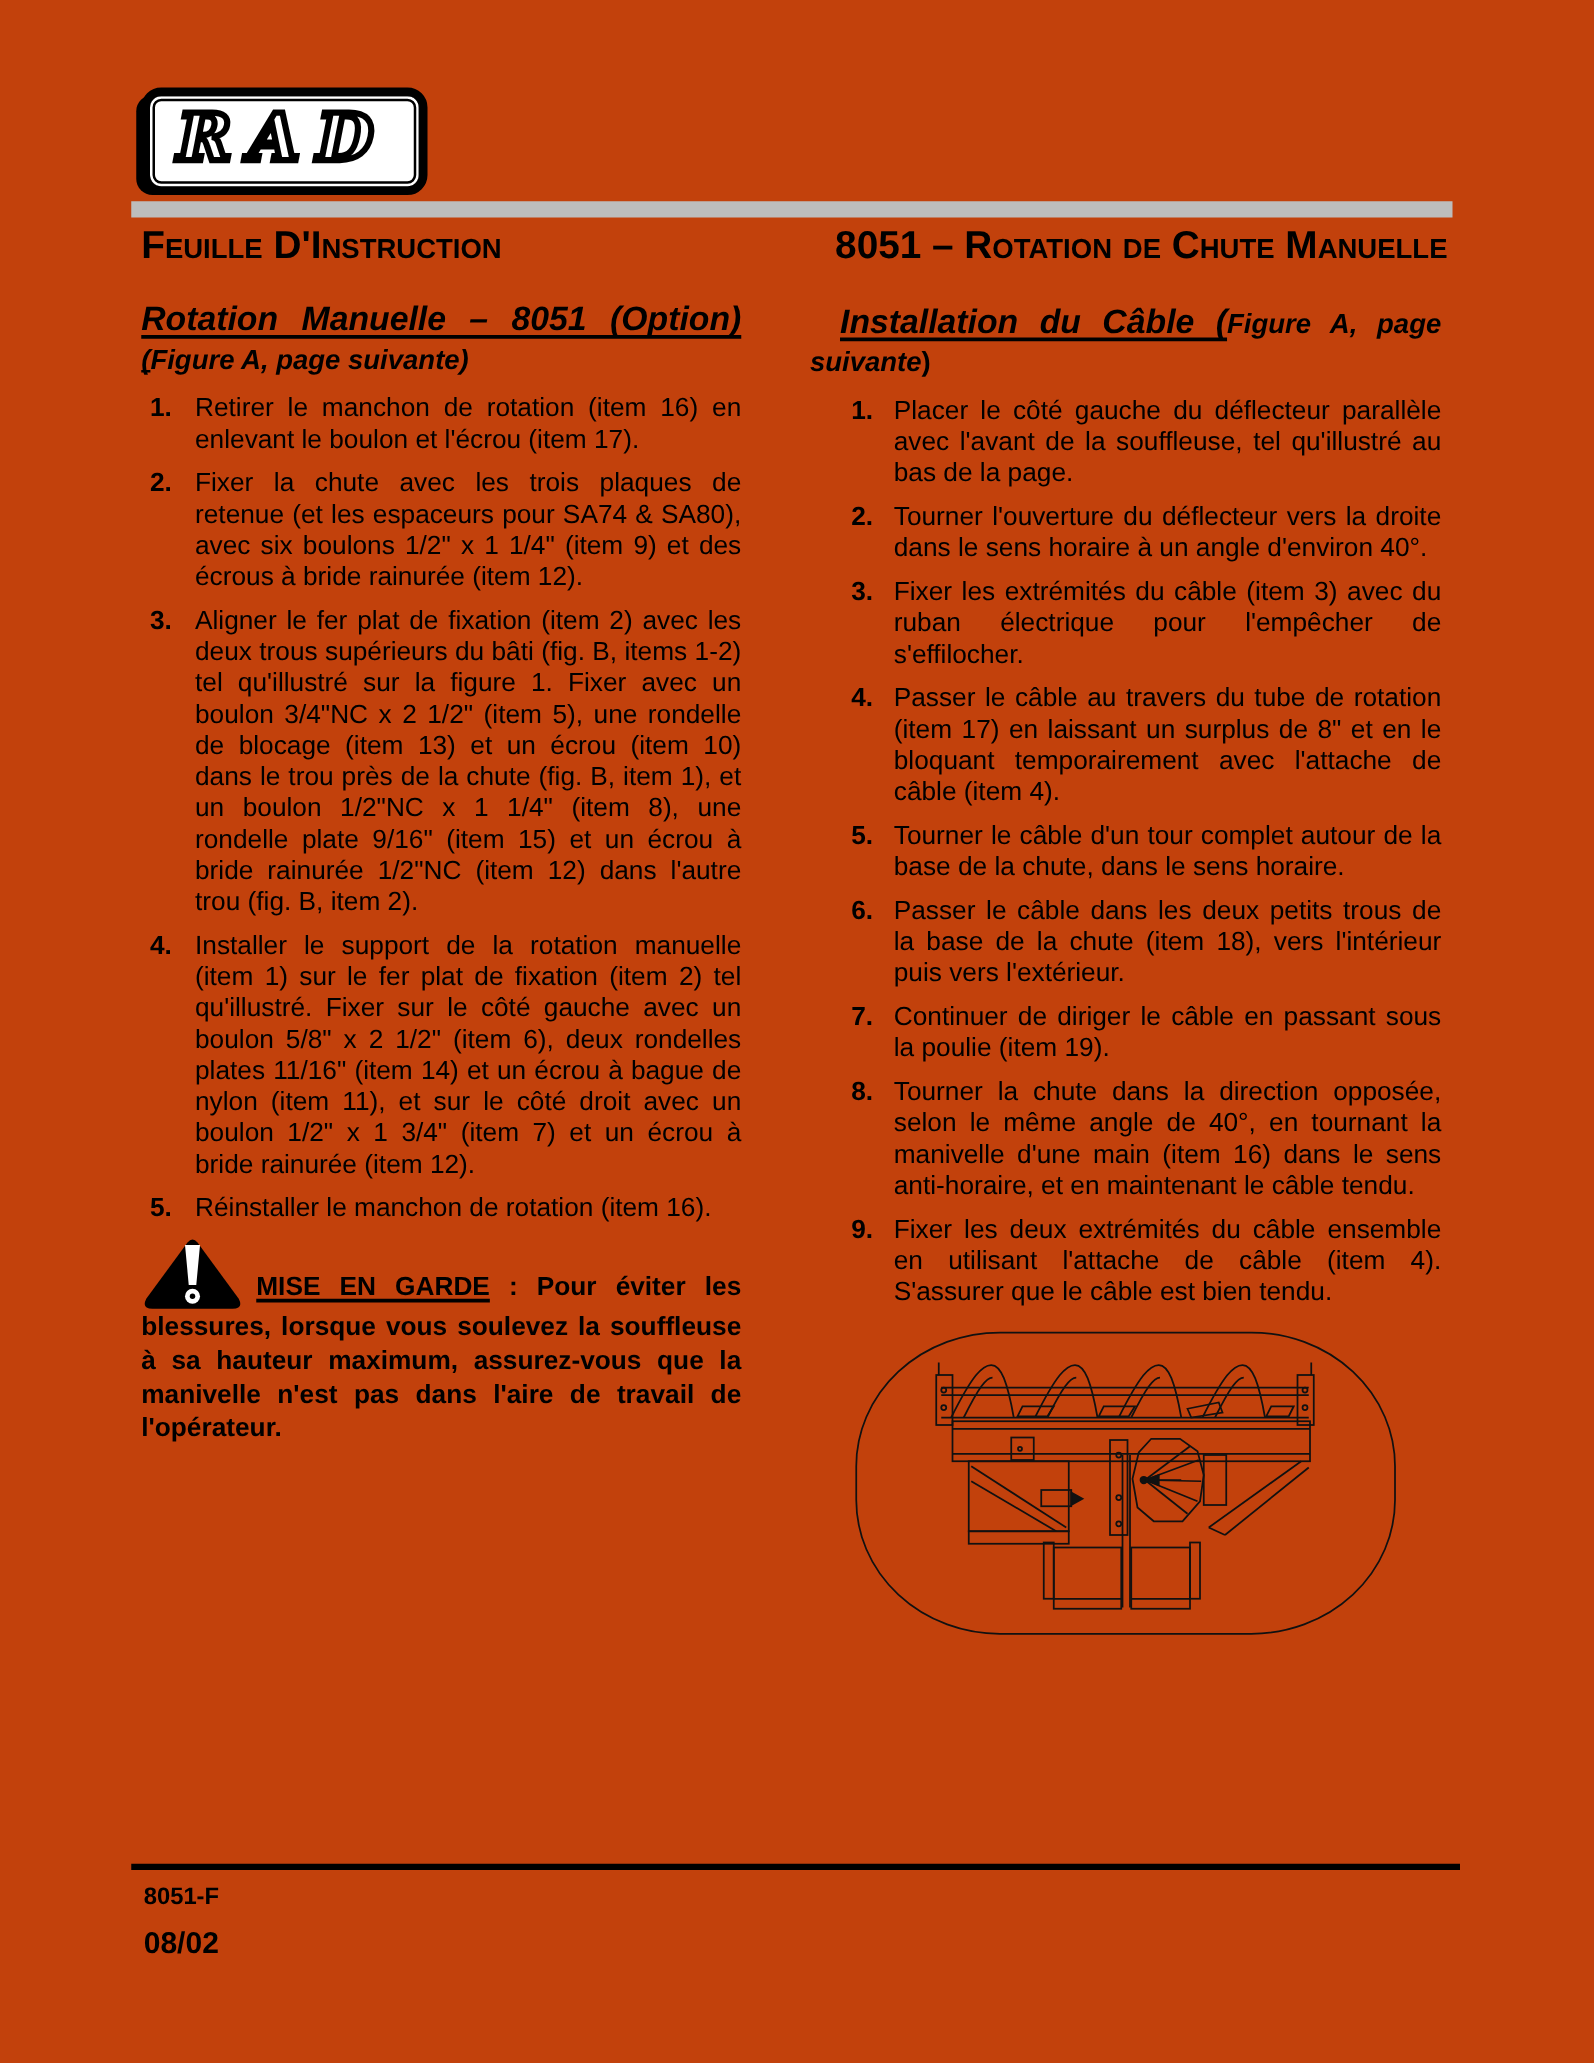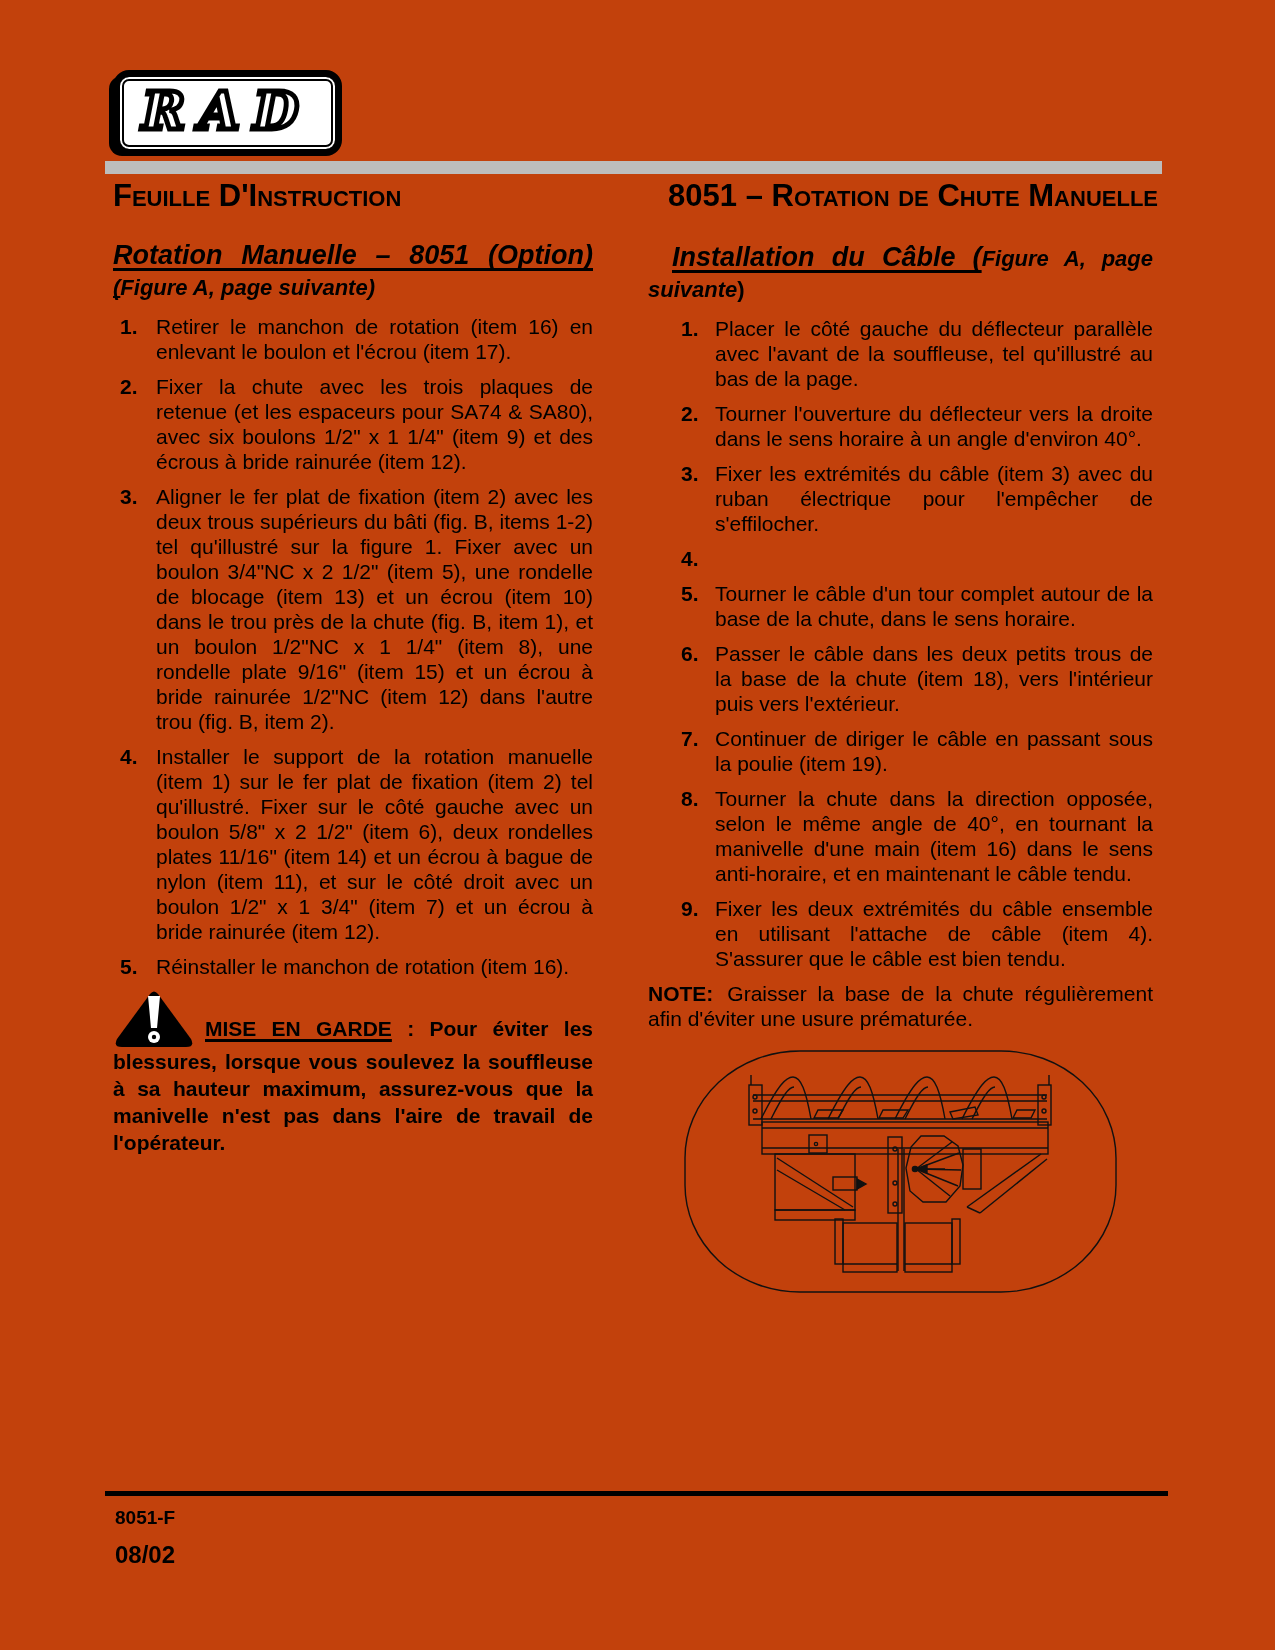--- a/index.html
+++ b/index.html
@@ -148,20 +148,21 @@
       <div class="step">
         <span class="num">2.</span>
         <span class="txt">Tourner l'ouverture du déflecteur vers la droite dans le sens horaire à un angle d'environ 40°.</span>
       </div>
       <div class="step">
         <span class="num">3.</span>
         <span class="txt">Fixer les extrémités du câble (item 3) avec du ruban électrique pour l'empêcher de s'effilocher.</span>
       </div>
       <div class="step">
         <span class="num">4.</span>
+        <span class="txt">Passer le câble au travers du tube de rotation (item 17) en laissant un surplus de 8" et en le bloquant temporairement avec l'attache de câble (item 4).</span>
       </div>
       <div class="step">
         <span class="num">5.</span>
         <span class="txt">Tourner le câble d'un tour complet autour de la base de la chute, dans le sens horaire.</span>
       </div>
       <div class="step">
         <span class="num">6.</span>
         <span class="txt">Passer le câble dans les deux petits trous de la base de la chute (item 18), vers l'intérieur puis vers l'extérieur.</span>
       </div>
       <div class="step">
@@ -170,21 +171,20 @@
       </div>
       <div class="step">
         <span class="num">8.</span>
         <span class="txt">Tourner la chute dans la direction opposée, selon le même angle de 40°, en tournant la manivelle d'une main (item 16) dans le sens anti-horaire, et en maintenant le câble tendu.</span>
       </div>
       <div class="step">
         <span class="num">9.</span>
         <span class="txt">Fixer les deux extrémités du câble ensemble en utilisant l'attache de câble (item 4). S'assurer que le câble est bien tendu.</span>
       </div>
 
-      <p class="note"><span class="note-label">NOTE:</span><span>Graisser la base de la chute régulièrement afin d'éviter une usure prématurée.</span></p>
 
       <div class="figure-wrap">
         <svg class="fig-svg" width="435" height="245" viewBox="0 0 435 245">
           <g stroke="#111" fill="none" stroke-width="1.4">
 
             <rect x="2" y="2" width="431" height="241" rx="115" ry="107"></rect>
 
             <line x1="70" y1="46" x2="364" y2="46"></line>
             <line x1="70" y1="52" x2="364" y2="52"></line>
             <line x1="70" y1="70" x2="364" y2="70"></line>

